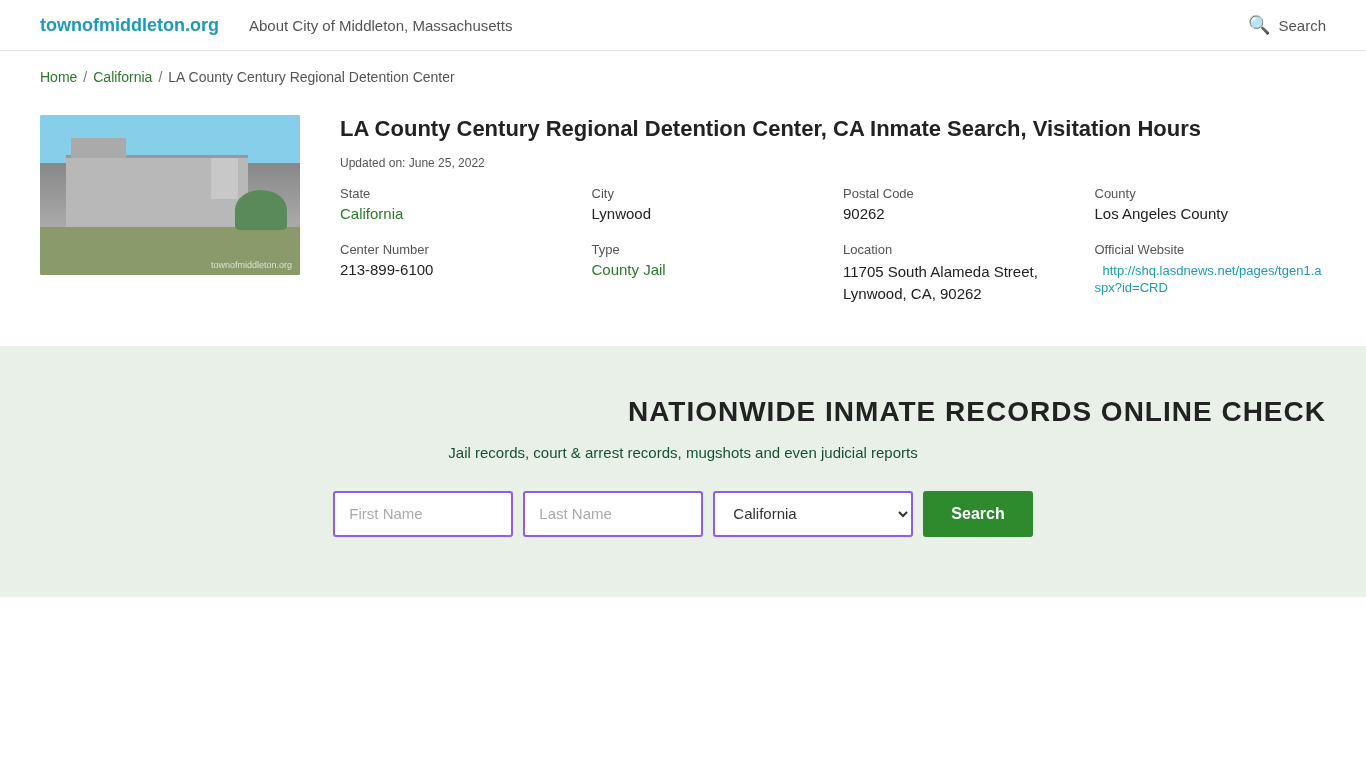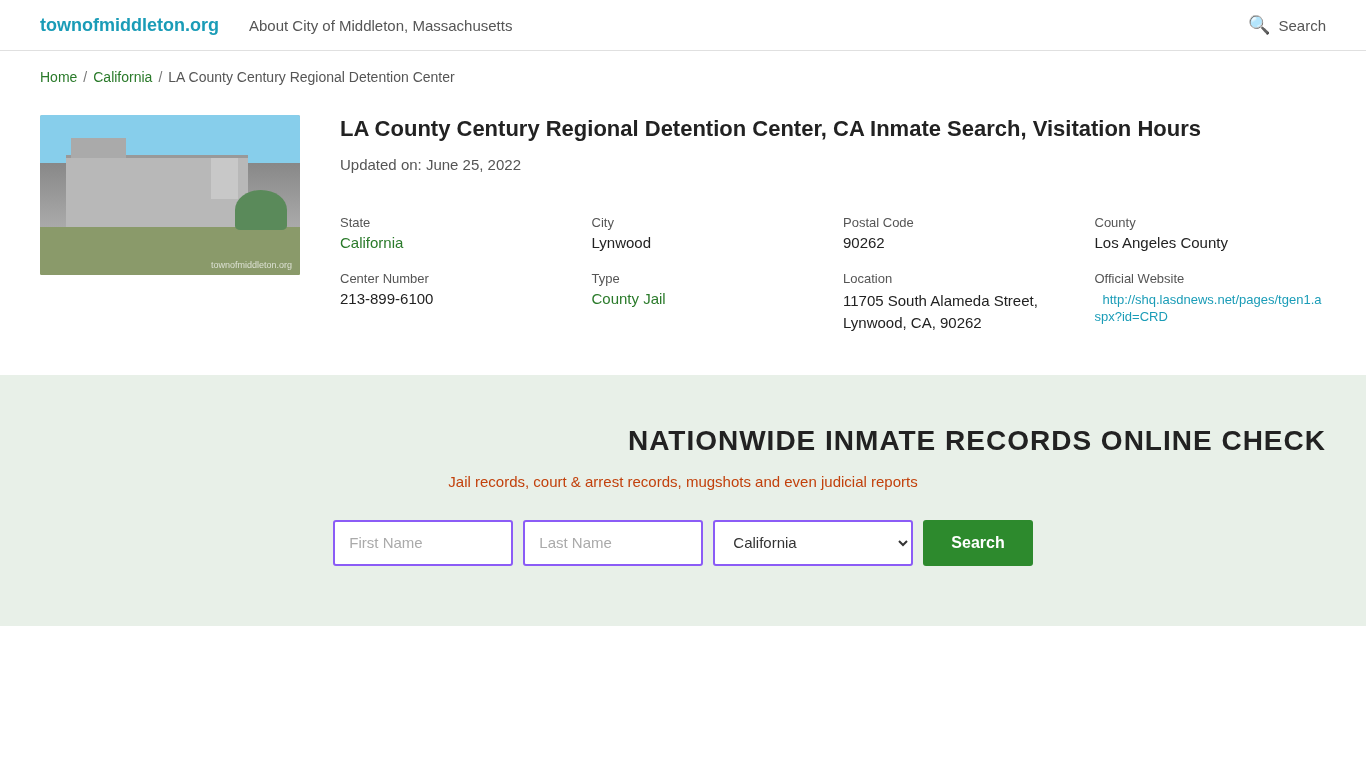--- a/index.html
+++ b/index.html
@@ -108,21 +108,21 @@
     }
 
     .facility-details { flex: 1; }
     .facility-title {
       font-size: 22px;
       font-weight: bold;
       color: #222;
       line-height: 1.3;
       margin-bottom: 12px;
     }
-    .updated-date { color: #555; font-size: 15px; margin-bottom: 42px; }
+    .updated-date { color: #555; font-size: 12px; margin-bottom: 16px; }
 
     .info-grid {
       display: grid;
       grid-template-columns: 1fr 1fr 1fr 1fr;
       gap: 20px 20px;
     }
     .info-field-label { font-size: 13px; color: #555; margin-bottom: 4px; }
     .info-field-value { font-size: 15px; color: #222; }
     .info-field-value.link { color: #1a9cb7; text-decoration: none; cursor: pointer; }
     .info-field-value.green-link { color: #2a7a2a; text-decoration: none; cursor: pointer; }
@@ -136,21 +136,21 @@
     }
     .nationwide-title {
       font-size: 28px;
       font-weight: 900;
       color: #222;
       letter-spacing: 1px;
       margin-bottom: 16px;
       text-transform: uppercase;
       text-align: right;
     }
-    .nationwide-subtitle { color: #c2410c; font-size: 15px; margin-bottom: 30px; }
+    .nationwide-subtitle { color: #14532d; font-size: 15px; margin-bottom: 30px; }
 
     .search-form {
       display: flex;
       justify-content: center;
       gap: 10px;
       align-items: center;
     }
     .search-form input, .search-form select {
       height: 46px;
       border: 2px solid #8b5cf6;

